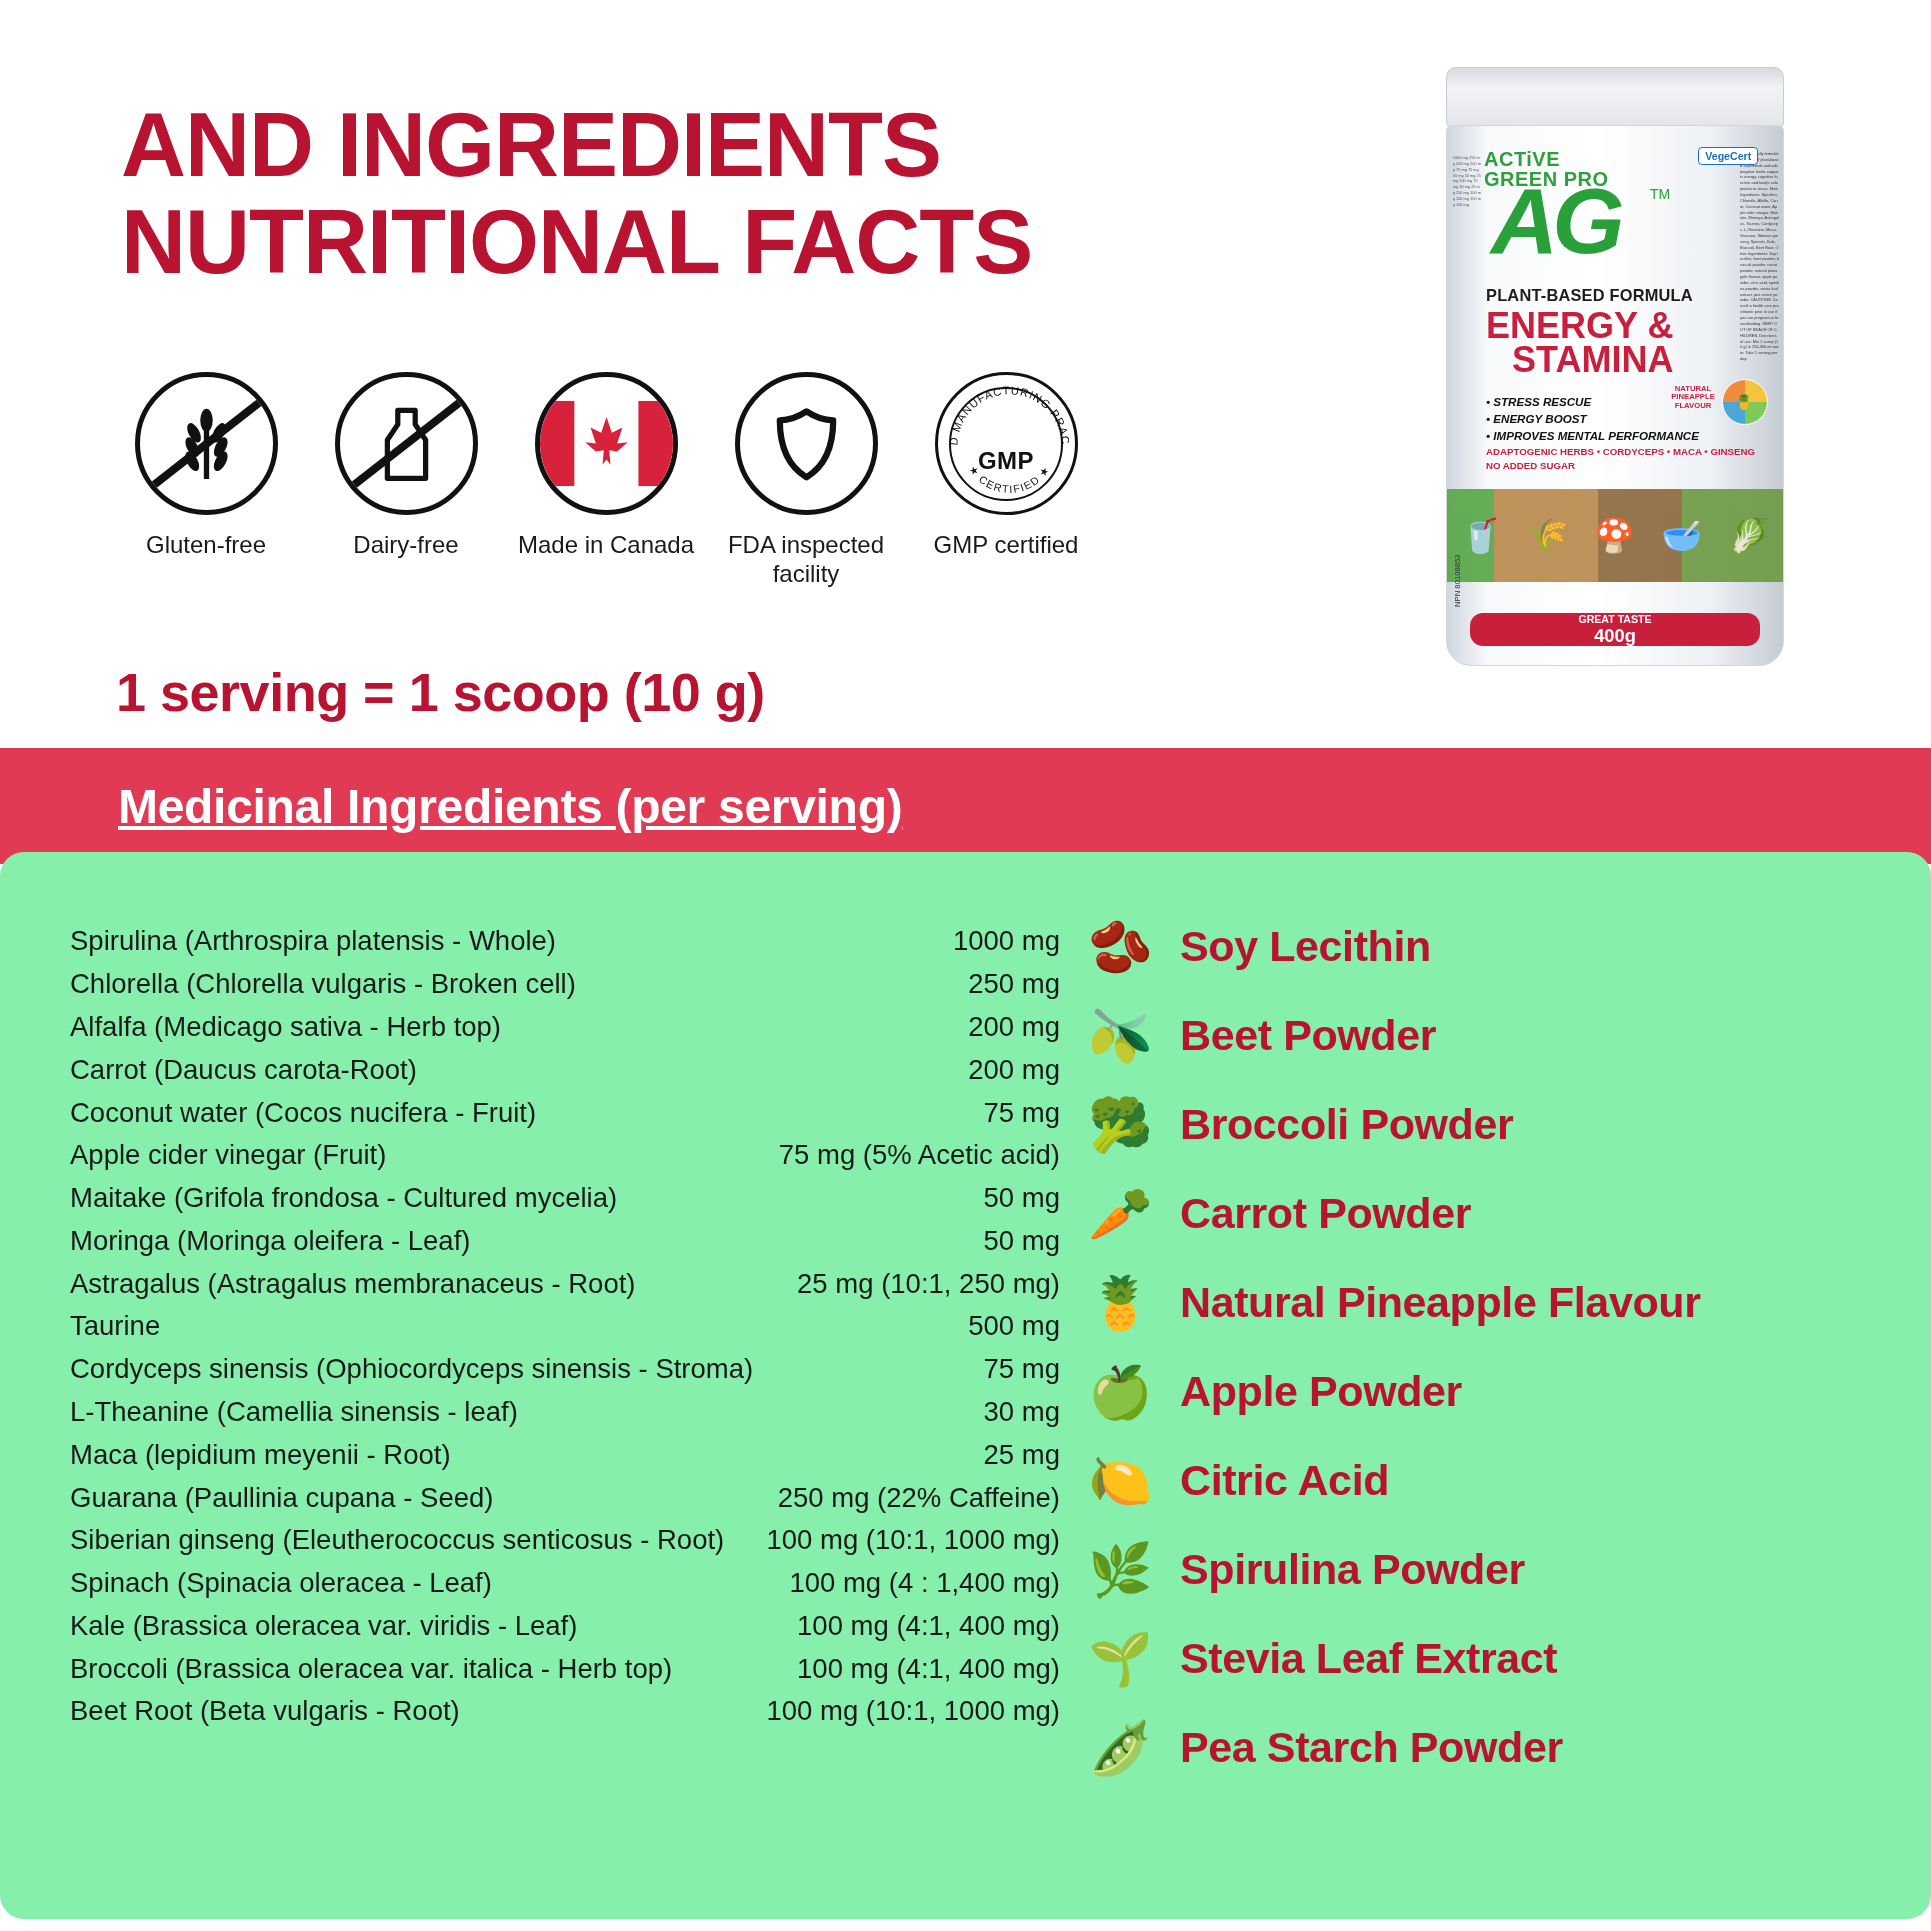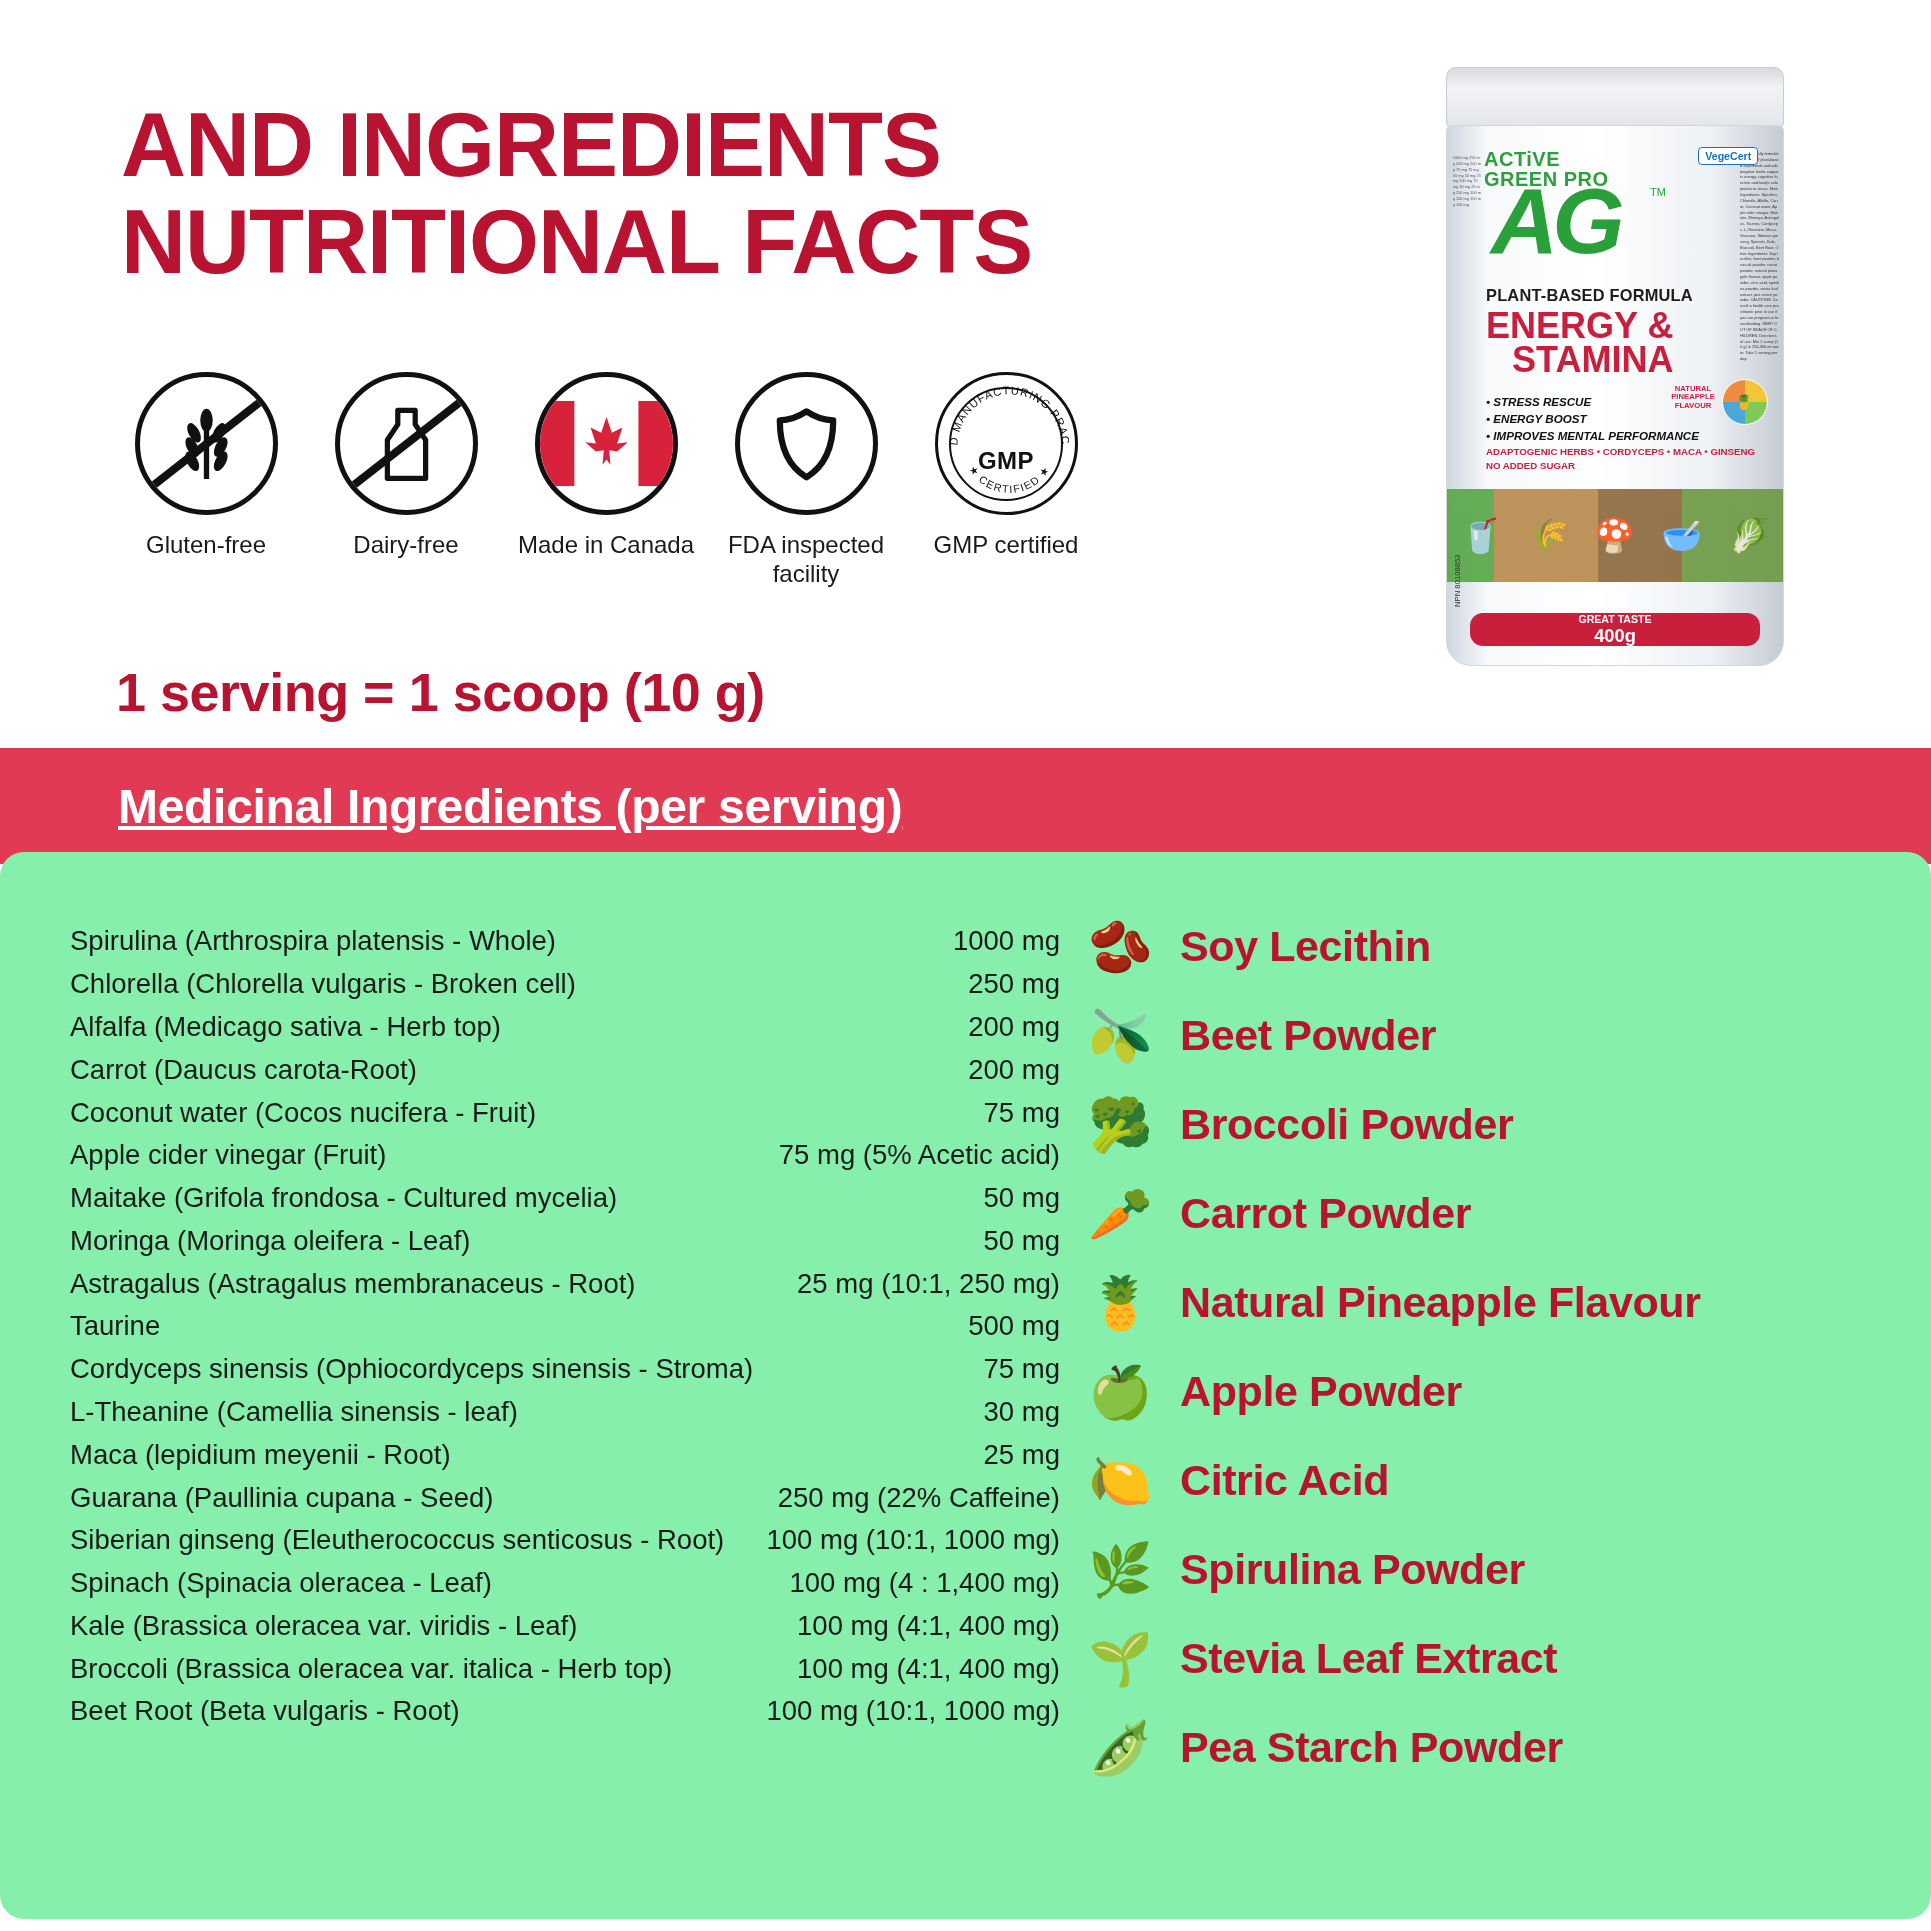--- a/index.html
+++ b/index.html
@@ -131,21 +131,21 @@
     position: absolute; right: 25px; top: 21px;
     border: 1.4px solid #1b6fb8; border-radius: 3.9px;
     padding: 1.9px 5.8px; font-size: 10.6px; color: #1b6fb8; font-weight: bold;
     background: #fff;
   }
   .ag-logo {
     position: absolute; left: 44px; top: 56px;
     font-size: 93px; font-weight: bold; font-style: italic;
     color: #29a03a; line-height: 0.85; letter-spacing: -5.8px;
   }
-  .ag-tm { position: absolute; left: 203px; top: 60px; font-size: 11px; color: #29a03a; }
+  .ag-tm { position: absolute; left: 203px; top: 60px; font-size: 14px; color: #29a03a; }
   .plant-based {
     position: absolute; left: 39px; top: 160px;
     font-size: 16.4px; font-weight: bold; color: #1d1d1d; letter-spacing: 0.2px;
   }
   .energy {
     position: absolute; left: 39px; top: 183px;
     font-size: 36px; font-weight: bold; color: #c81f3d; line-height: 0.95; text-align: right;
   }
   .bullets {
     position: absolute; left: 39px; top: 268px;

